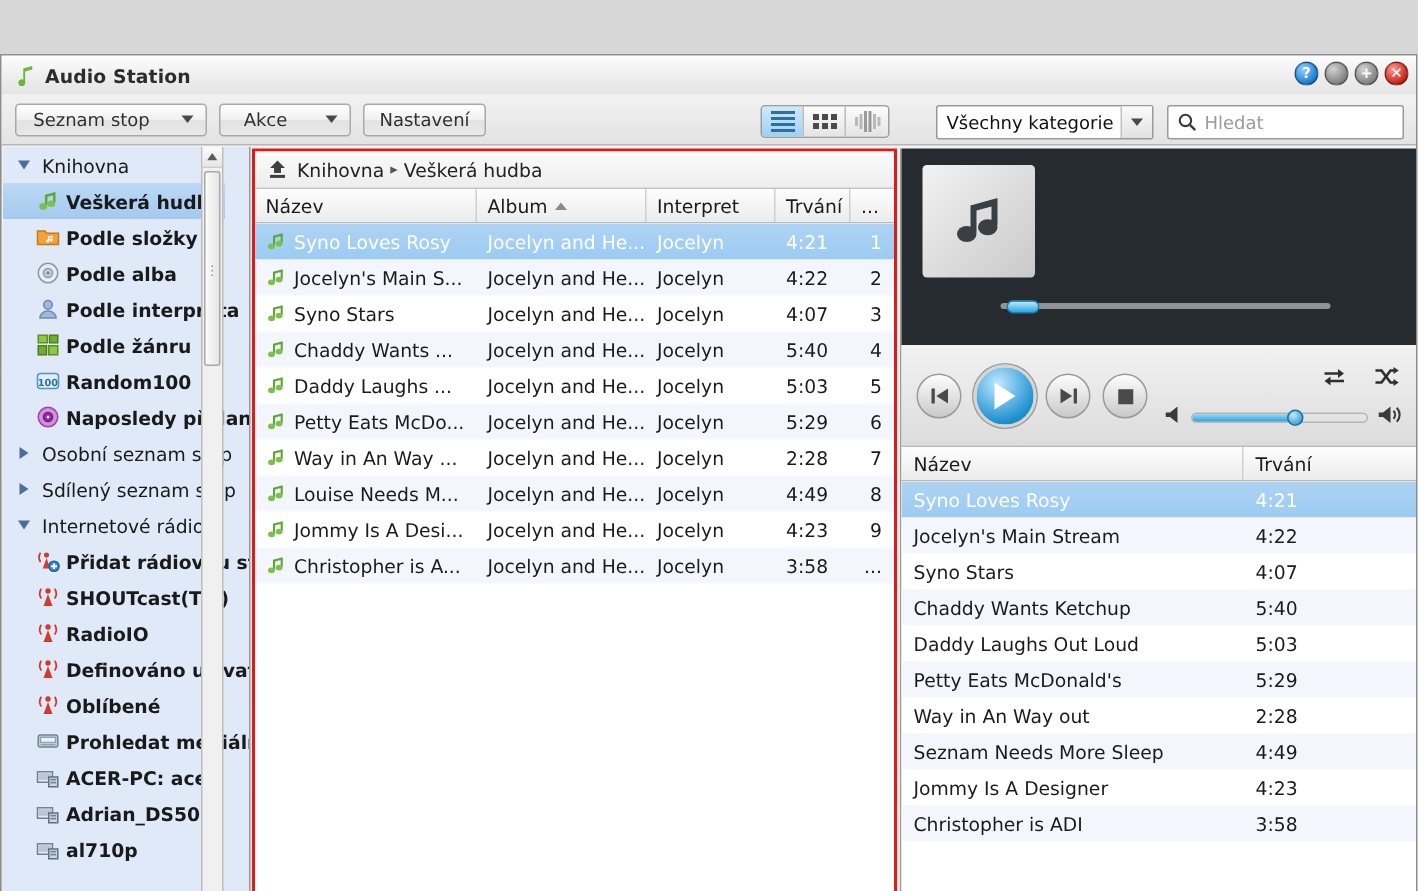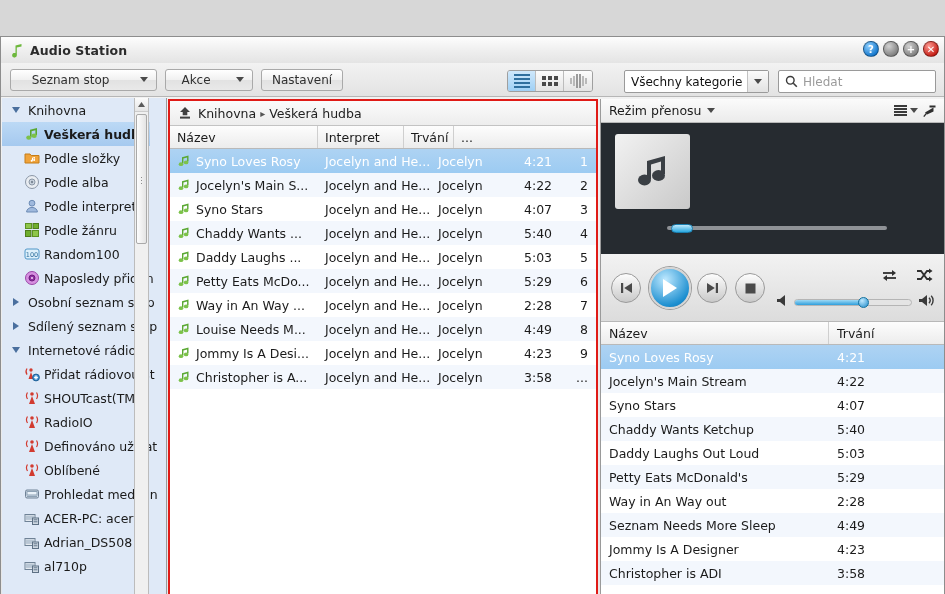--- a/index.html
+++ b/index.html
@@ -52,21 +52,21 @@
     height:22px; border:1px solid #a9a9a9; border-radius:3px;
     background: linear-gradient(180deg,#ffffff 0%,#f1f1f1 48%,#e2e2e2 52%,#e9e9e9 100%);
     display:flex; align-items:center; justify-content:center;
     padding:0 10px; font-size:12px; color:#303030; cursor:pointer; white-space:nowrap;
   }
   .btn .caret { margin-left:10px; }
   .caret {
     width:0;height:0;border-left:4px solid transparent;border-right:4px solid transparent;
     border-top:5px solid #4a4a4a; display:inline-block;
   }
-  .btn-playlist { width:147px; justify-content:space-between; padding:0 8px 0 0;}
+  .btn-playlist { width:128px; justify-content:space-between; padding:0 8px 0 0;}
   .btn-playlist .lbl{flex:1; text-align:center;}
   .btn-akce { width:88px; justify-content:space-between; padding:0 8px 0 0;}
   .btn-akce .lbl{flex:1; text-align:center;}
 
   .viewtoggle {
     position:absolute; left:506px; top:33px;
     height:22px; display:flex; border:1px solid #9f9f9f; border-radius:3px; overflow:hidden;
     background:#ececec;
   }
   .vt { width:28px; height:20px; display:flex;align-items:center;justify-content:center;
@@ -103,21 +103,21 @@
     position:absolute; left:1px; top:61px; width:165px; height:532px;
     background:#dfe9f7; border-right:1px solid #9a9a9a;
     overflow:hidden;
   }
   .side-list { position:absolute; left:0; top:0; width:148px; }
   .side-row {
     height:24px; display:flex; align-items:center; padding-left:6px;
     font-size:12.5px; color:#1a1a1a; white-space:nowrap; cursor:pointer;
   }
   .side-row.group { font-size:12.5px; }
-  .side-row.child { padding-left:22px; }
+  .side-row.child { padding-left:22px;font-weight:bold; }
   .side-row.selected {
     background:linear-gradient(180deg,#bcd9f5,#a5c9ef);
     font-weight:bold;
   }
   .sicon { width:16px; height:16px; margin-right:4px; flex:0 0 16px; position:relative; }
 
   .sb-vert {
     position:absolute; right:17px; top:0; width:15px; height:517px;
     background:#f0f0f0; border-left:1px solid #bcbcbc; border-right:1px solid #bcbcbc;
   }
@@ -558,20 +558,24 @@
         <span>Knihovna</span>
         <span class="bc-sep">▸</span>
         <span>Veškerá hudba</span>
       </span>
     </div>
 
     <div class="thead">
       <div class="th c0">
         <span>Název</span>
       </div>
+      <div class="th c1">
+        <span>Album</span>
+        <span class="sortarrow"></span>
+      </div>
       <div class="th c2">
         <span>Interpret</span>
       </div>
       <div class="th c3">
         <span>Trvání</span>
       </div>
       <div class="th c4">
         <span>...</span>
       </div>
     </div>
@@ -759,41 +763,20 @@
         <span class="v">50</span>
         <span class="a">
             <i class="caret"></i>
           </span>
       </span>
       <span class="pg-info">Zobrazení 1 a:</span>
     </div>
   </div>
 
   <div class="right">
-    <div class="rhead">
-      <span>Režim přenosu</span>
-      <span class="caret"></span>
-      <span class="sp"></span>
-      <span class="rh-ic">
-        <span class="bars">
-            <span></span>
-            <span></span>
-            <span></span>
-            <span></span>
-          </span>
-        <i class="caret"></i>
-      </span>
-      <span class="pin">
-        <svg width="14" height="14" viewBox="0 0 14 14">
-          <rect x="6.5" y="1.5" width="6" height="2" fill="#2f2f2f"></rect>
-          <path d="M10.5 3.5 L10.5 7.5 L4 10.5 L2 8.5 Z" fill="#2f2f2f"></path>
-          <line x1="3.4" y1="9.4" x2="0.8" y2="12.6" stroke="#2f2f2f" stroke-width="1.4"></line>
-        </svg>
-      </span>
-    </div>
 
     <div class="nowplaying">
       <div class="albumart">
         <svg width="42" height="42" viewBox="0 0 42 42">
           <path d="M33 5 L15 10 L15 28 L19 28 L19 13.4 L29 10.6 L29 23 L33 23 Z" fill="#3a3f44"></path>
           <ellipse cx="12.5" cy="29" rx="6.5" ry="5.4" fill="#3a3f44"></ellipse>
           <ellipse cx="26.5" cy="24.5" rx="6.5" ry="5.4" fill="#3a3f44"></ellipse>
         </svg>
       </div>
       <div class="seek">

